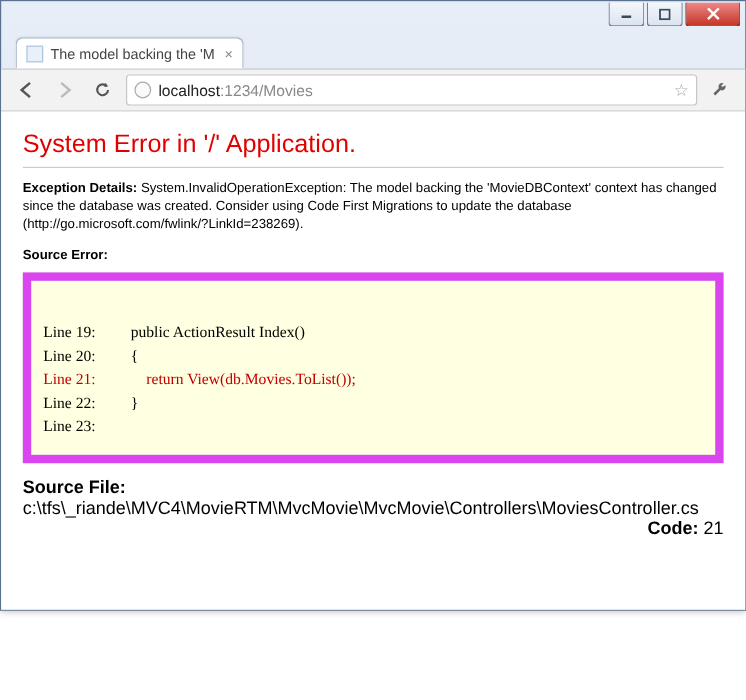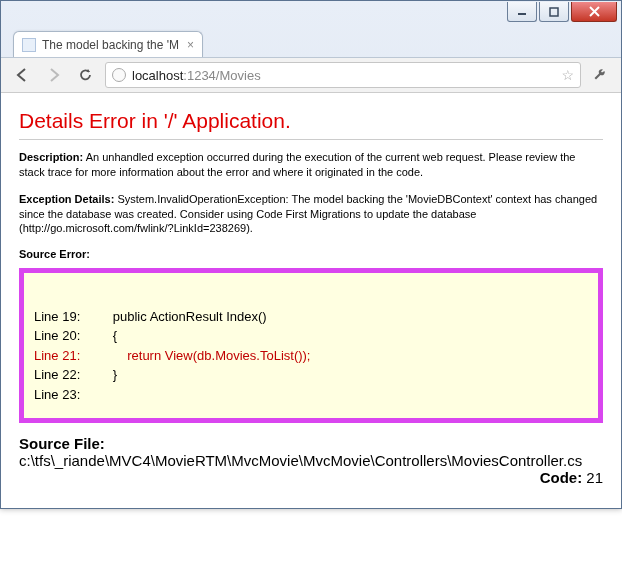--- a/index.html
+++ b/index.html
@@ -152,23 +152,23 @@
     font-style: italic;
     font-weight: normal;
     line-height: 1.35;
     margin: 0 0 14px 0;
   }
   .para { margin: 0 0 12px 0; line-height: 1.35; }
   .para b { font-weight: bold; }
   .section-title { font-weight: bold; margin-bottom: 6px; display: block; }
   .codebox {
     background: #ffffe1;
-    border: 5px solid #d946ef;
+    border: 7px solid #d946ef;
     padding: 14px 10px;
-    font-family: Liberation Sans, sans-serif;
+    font-family: Liberation Serif, serif;
     font-size: 13px;
     white-space: pre;
     line-height: 1.5;
     margin: 8px 0 12px 0;
     color: #000;
   }
   .codebox .errline { color: #c00000; }
   .srcfile { font-size: 15px; margin-top: 2px; }
   .srcfile b { font-weight: bold; }
   .lineright { float: right; }
@@ -230,24 +230,23 @@
       <span class="star">☆</span>
     </div>
     <div class="wrench">
       <svg width="16" height="16">
           <path d="M12.5 4 a3 3 0 0 1 -4 4 L4 12.5 l-1.5 -1.5 L7 6.5 a3 3 0 0 1 4 -4 l-2 2 1 1 z" fill="#666"></path>
         </svg>
     </div>
   </div>
 
   <div class="content">
-    <h1 class="err-h1">Details Error in '/' Application.</h1>
+    <h1 class="err-h1">System Error in '/' Application.</h1>
     <hr class="thin">
 
-    <p class="para"><b>Description:</b><span> An unhandled exception occurred during the execution of the current web request. Please review the stack trace for more information about the error and where it originated in the code.</span></p>
 
     <p class="para"><b>Exception Details:</b><span> System.InvalidOperationException: The model backing the 'MovieDBContext' context has changed since the database was created. Consider using Code First Migrations to update the database (http://go.microsoft.com/fwlink/?LinkId=238269).</span></p>
 
     <span class="section-title">Source Error:</span>
 
     <div class="codebox">
 <span>Line 19:         public ActionResult Index()</span>
 <span>Line 20:         {</span>
 <span class="errline">Line 21:             return View(db.Movies.ToList());</span>
 <span>Line 22:         }</span>

